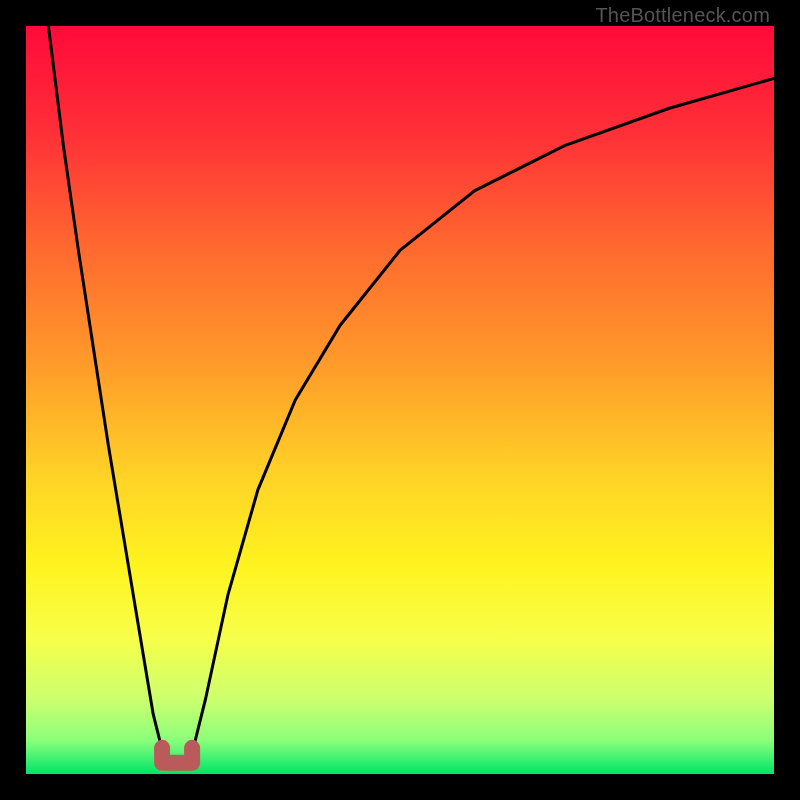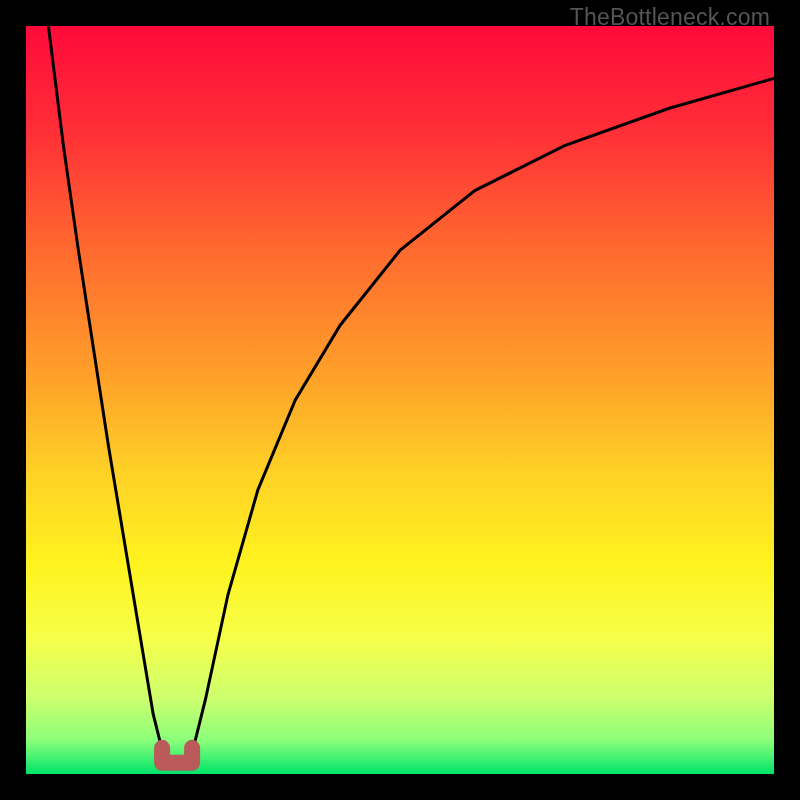--- a/index.html
+++ b/index.html
@@ -24,21 +24,21 @@
     left: 0;
     top: 0;
     width: 100%;
     height: 100%;
   }
   .watermark {
     position: absolute;
     top: 4px;
     right: 30px;
     color: #555;
-    font-size: 23px;
+    font-size: 20px;
     letter-spacing: 0.2px;
     font-weight: 500;
   }
   svg.curve-svg {
     position: absolute;
     left: 26px;
     top: 26px;
     width: 748px;
     height: 748px;
     overflow: visible;

